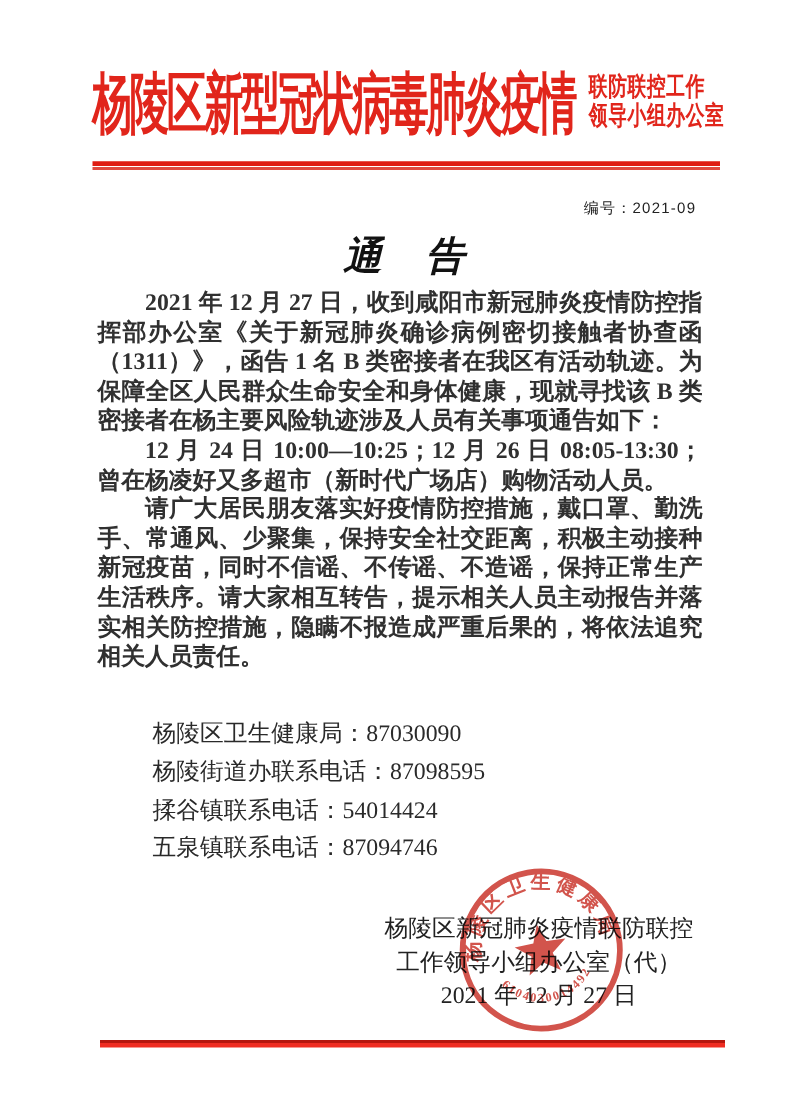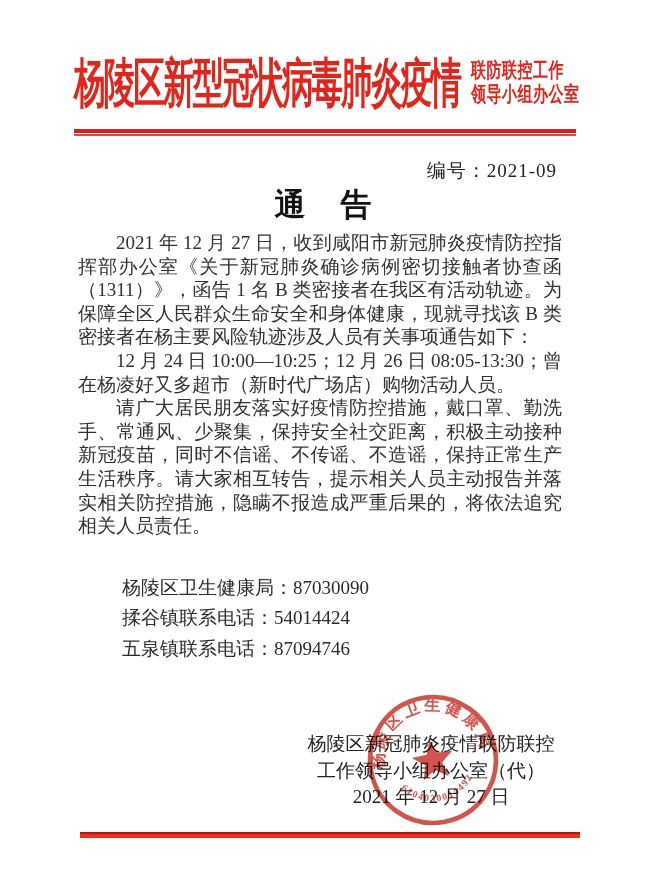--- a/index.html
+++ b/index.html
@@ -24,34 +24,34 @@
     line-height:17px;transform:scaleY(1.38);transform-origin:left center;
     letter-spacing:0.5px;
   }
   .head-rule{
     margin-top:9px;height:7px;width:502px;
     background:linear-gradient(#df1d13 0 4px,#ffffff 4px 5px,#e0493f 5px 7px);
   }
   
   .doc-number{
     position:absolute;top:158px;right:91px;
-    font-family:Liberation Serif, serif;
-    font-size:19px;color:#222;letter-spacing:1px;font-weight:500;
+    font-family:Liberation Sans, sans-serif;
+    font-size:12px;color:#222;letter-spacing:1px;font-weight:500;
   }
   
   .notice-title{
     position:absolute;top:184px;left:0;width:648px;text-align:center;
-    font-size:31px;font-weight:bold;color:#121212;letter-spacing:2px;
+    font-size:31px;font-weight:bold;color:#121212;letter-spacing:2px;font-style:italic;
   }
   
   .notice-body{
     position:absolute;top:231px;left:78px;width:484px;
     font-size:19px;line-height:23.6px;text-align:justify;color:#303030;
   }
-  .notice-body p{margin:0;text-indent:2em;}
+  .notice-body p{margin:0;text-indent:2em;font-weight:bold;}
   
   .contact-list{
     position:absolute;top:573px;left:122px;
     font-size:19px;line-height:30.4px;color:#2a2a2a;
   }
   
   .signature-block{
     position:absolute;top:731px;left:293px;width:276px;text-align:center;
     font-size:19px;line-height:26.5px;color:#222;
   }
@@ -89,20 +89,21 @@
   <div class="notice-title">通　告</div>
 
   <div class="notice-body">
     <p>2021 年 12 月 27 日，收到咸阳市新冠肺炎疫情防控指挥部办公室《关于新冠肺炎确诊病例密切接触者协查函（1311）》，函告 1 名 B 类密接者在我区有活动轨迹。为保障全区人民群众生命安全和身体健康，现就寻找该 B 类密接者在杨主要风险轨迹涉及人员有关事项通告如下：</p>
     <p>12 月 24 日 10:00—10:25；12 月 26 日 08:05-13:30；曾在杨凌好又多超市（新时代广场店）购物活动人员。</p>
     <p>请广大居民朋友落实好疫情防控措施，戴口罩、勤洗手、常通风、少聚集，保持安全社交距离，积极主动接种新冠疫苗，同时不信谣、不传谣、不造谣，保持正常生产生活秩序。请大家相互转告，提示相关人员主动报告并落实相关防控措施，隐瞒不报造成严重后果的，将依法追究相关人员责任。</p>
   </div>
 
   <div class="contact-list">
     <div><span>杨陵区卫生健康局：</span><span>87030090</span></div>
+    <div><span>杨陵街道办联系电话：</span><span>87098595</span></div>
     <div><span>揉谷镇联系电话：</span><span>54014424</span></div>
     <div><span>五泉镇联系电话：</span><span>87094746</span></div>
   </div>
 
   <div class="signature-block">
     <div>杨陵区新冠肺炎疫情联防联控</div>
     <div>工作领导小组办公室（代）</div>
     <div>2021 年 12 月 27 日</div>
   </div>
 

